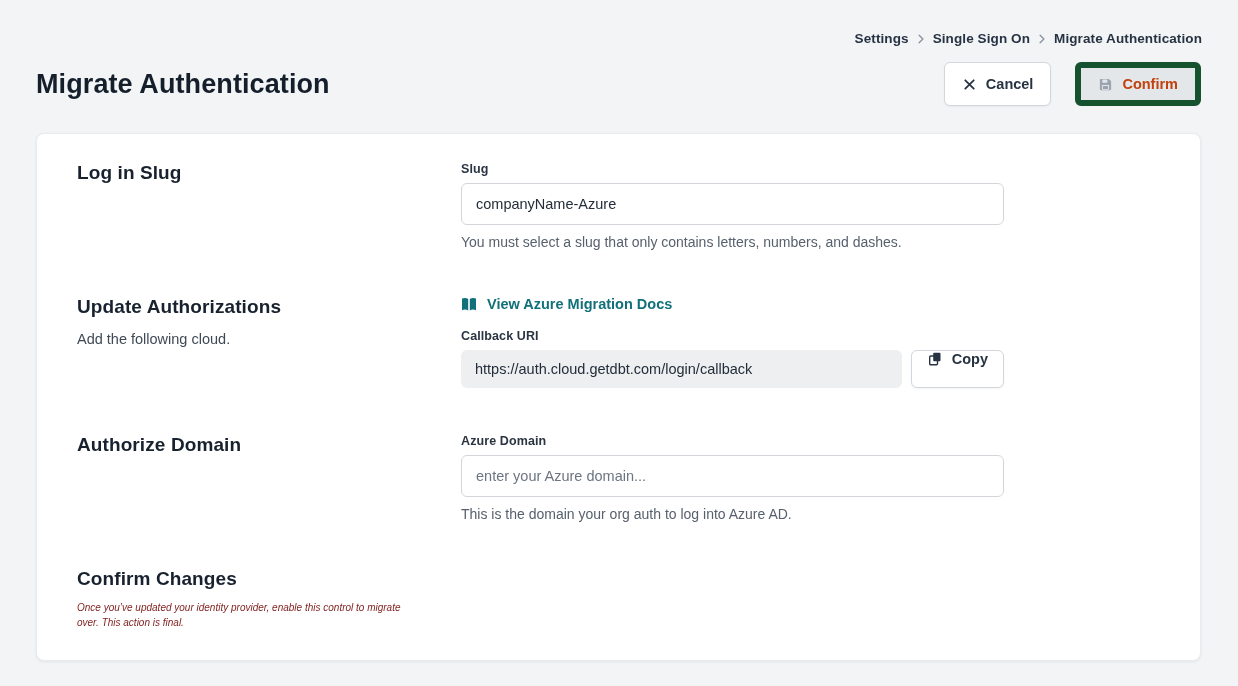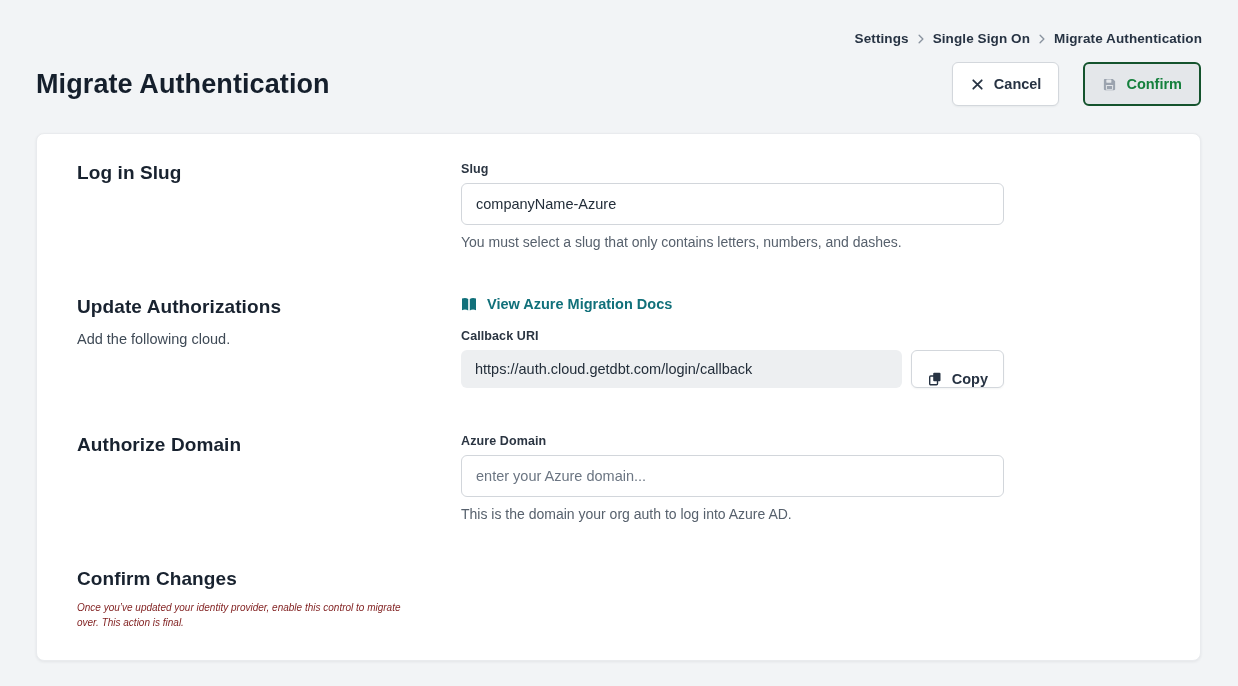--- a/index.html
+++ b/index.html
@@ -20,21 +20,21 @@
   .header-row { display:flex; align-items:center; justify-content:space-between; padding:0 37px 0 36px; margin-top:16px; }
   .page-title { font-size:27px; font-weight:700; color:#151f2c; letter-spacing:.1px; }
   .actions { display:flex; gap:24px; }
   .btn {
     display:flex; align-items:center; gap:9px; height:44px; padding:0 17px;
     border-radius:6px; font-size:14.5px; font-weight:600; cursor:pointer;
     font-family:"Liberation Sans", sans-serif;
   }
   .btn svg { width:15px; height:15px; }
   .btn-cancel { background:#ffffff; color:#273343; border:1px solid #d3d7dc; box-shadow:0 1px 2px rgba(22,32,46,.05); }
-  .btn-confirm { background:#e4e7ea; color:#15803d; border:2px solid #14532d; cursor:default;justify-content:center; }
+  .btn-confirm { background:#e4e7ea; color:#c2410c; border:6px solid #14532d; cursor:default;justify-content:center; }
 
   .card {
     margin:27px 37px 0 36px; height:528px; background:#ffffff; border-radius:8px;
     border:1px solid #e9ebee;
     box-shadow:0 1px 3px rgba(22,32,46,.07);
     padding:28px 40px 0 40px;
   }
   .row { display:flex; margin-bottom:46px; }
   .col-left { width:384px; flex:0 0 384px; padding-right:44px; }
   .col-right { width:543px; flex:0 0 543px; }
@@ -52,21 +52,21 @@
 
   .docs-link { display:inline-flex; align-items:center; gap:10px; color:#11707a; font-size:14.5px; font-weight:700; text-decoration:none; margin-bottom:17px; }
   .docs-link svg { width:16px; height:15px; }
 
   .copy-row { display:flex; gap:9px; align-items:stretch; }
   .readonly-field {
     flex:1; display:flex; align-items:center; height:38px; background:#edeff1;
     border-radius:6px; padding:0 14px; font-size:14.5px; color:#232e3a;
   }
   .btn-copy {
-    display:flex; align-items:flex-end; gap:9px; padding:0 15px; height:38px;
+    display:flex; align-items:flex-start; gap:9px; padding:0 15px; height:38px;
     background:#fff; border:1px solid #d3d7dc; border-radius:6px;
     font-size:14.5px; font-weight:600; color:#273343; cursor:pointer;
     box-shadow:0 1px 2px rgba(22,32,46,.05); font-family:"Liberation Sans", sans-serif;
   }
   .btn-copy svg { width:16px; height:16px; }
 
   .toggle-row { display:flex; align-items:center; gap:19px; margin-top:2px; }
   .toggle { width:40px; height:26px; border-radius:13px; background:#8c95a2; position:relative; cursor:pointer; flex:0 0 40px; }
   .toggle-knob { position:absolute; top:2px; left:2px; width:22px; height:22px; border-radius:50%; background:#ffffff; box-shadow:0 1px 2px rgba(0,0,0,.15); }
   .toggle-label { font-size:14.5px; font-weight:700; color:#1e2936; }

